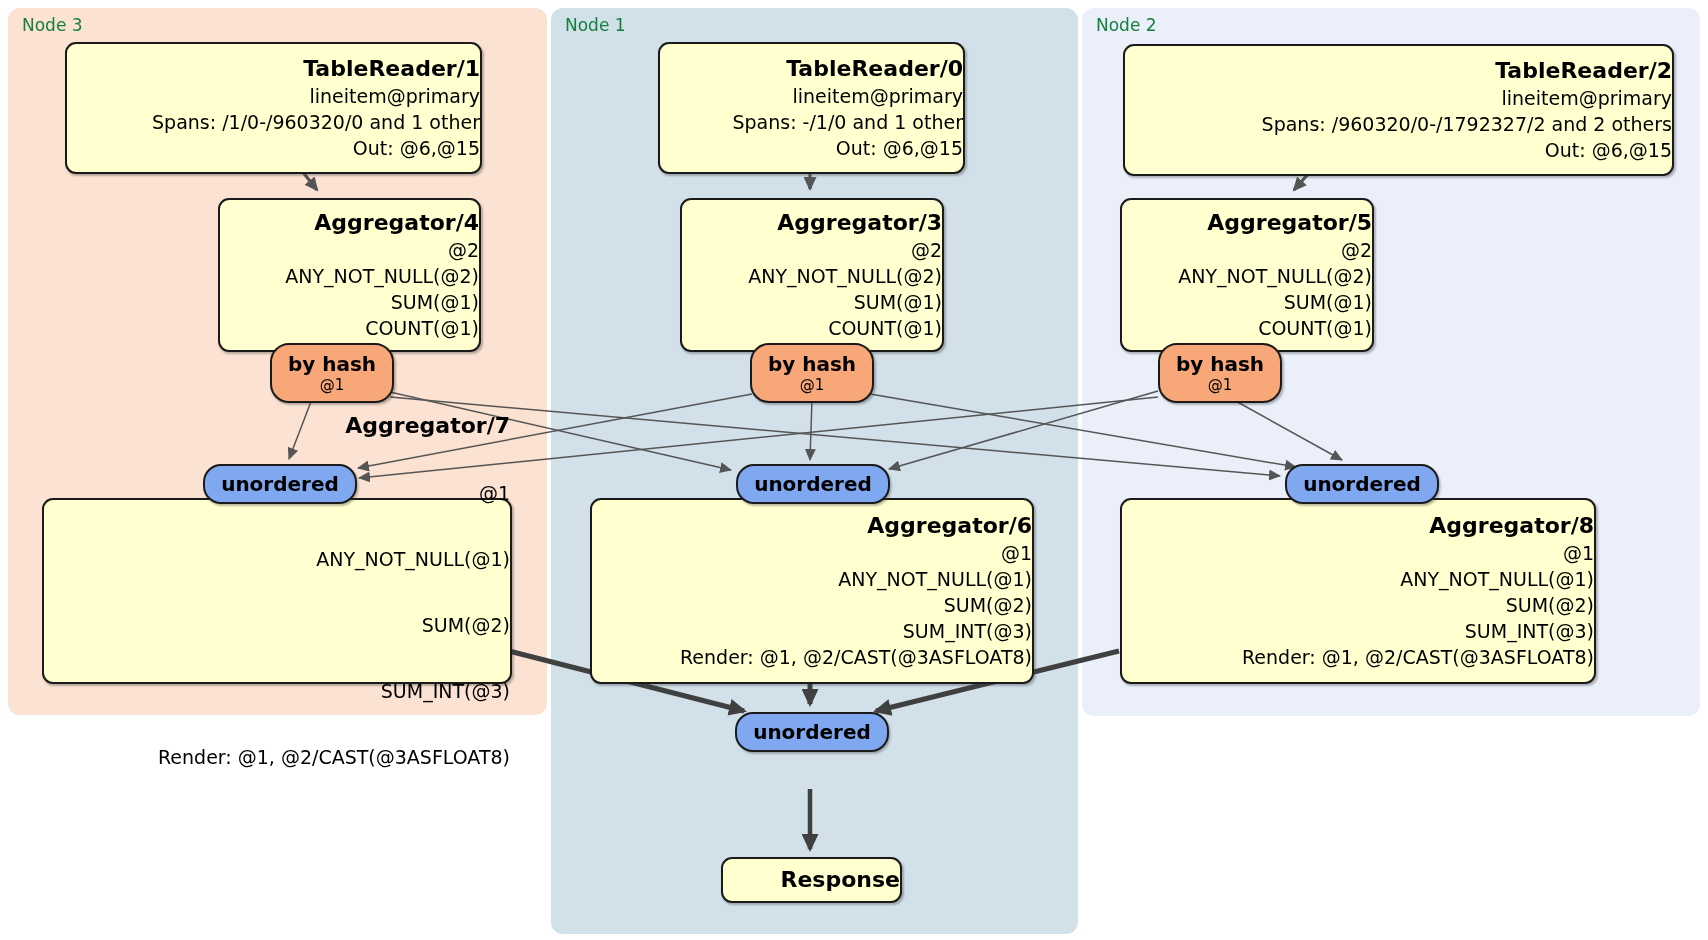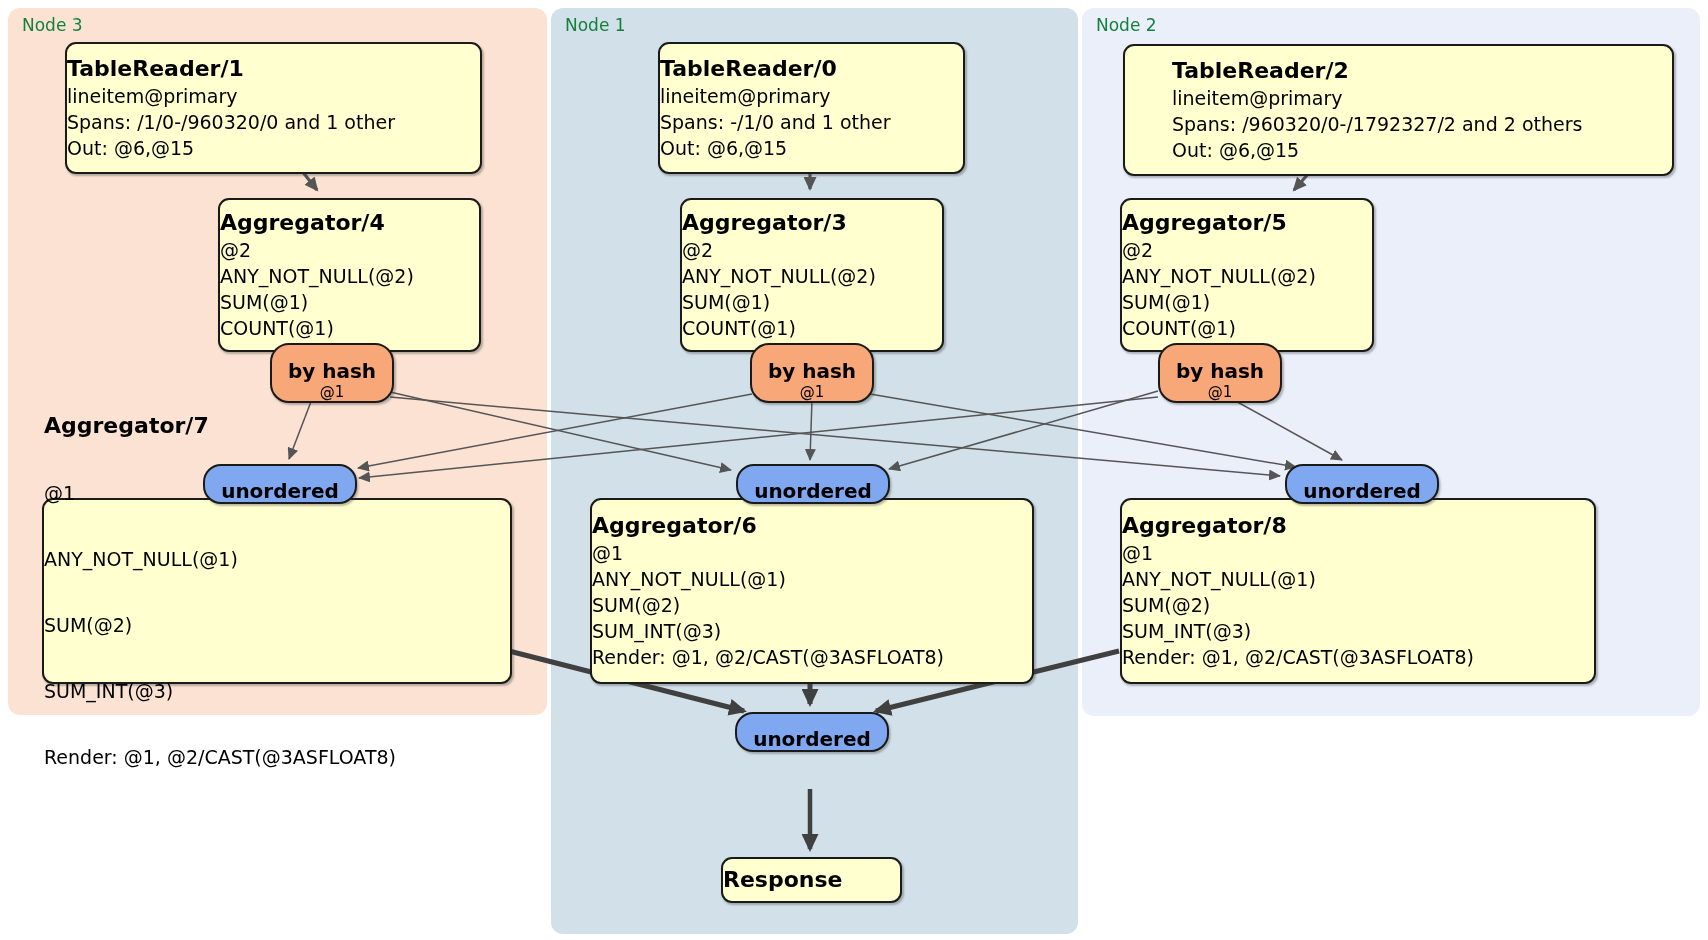--- a/index.html
+++ b/index.html
@@ -11,29 +11,29 @@
   .region { position:absolute; border-radius:12px; }
   .region-node3 { left:8px;    top:8px; width:539px; height:707px; background:#fbe2d2; }
   .region-node1 { left:551px;  top:8px; width:527px; height:926px; background:#d2e0e9; }
   .region-node2 { left:1082px; top:8px; width:618px; height:708px; background:#eaeffa; }
   .region-label { position:absolute; top:7px; left:14px; font-size:17px; color:#15803d; }
 
   svg.edges { position:absolute; left:0; top:0; width:1708px; height:940px; }
 
   .pbox {
     position:absolute; background:#ffffcf; border:2px solid #1a1a1a; border-radius:11px;
-    display:flex; flex-direction:column; align-items:flex-start; justify-content:center;
+    display:flex; flex-direction:column; align-items:flex-end; justify-content:center;
     text-align:center; box-shadow:1.5px 2px 2px rgba(60,60,60,0.35);
   }
   .ptitle { font-weight:bold; font-size:22px; line-height:28px; white-space:nowrap; }
   .pline  { font-size:19px; line-height:26px; white-space:nowrap; }
 
   .oval {
     position:absolute; border:2px solid #1a1a1a;
-    display:flex; flex-direction:column; align-items:center; justify-content:flex-end;
+    display:flex; flex-direction:column; align-items:center; justify-content:center;
     text-align:center; box-shadow:1.5px 2px 2px rgba(60,60,60,0.35);
   }
   .byhash { background:#f8a778; border-radius:19px; width:120px; height:56px; }
   .byhash .rlabel { font-weight:bold; font-size:20px; line-height:23px; white-space:nowrap; }
   .byhash .rkey   { font-size:15px; line-height:18px; white-space:nowrap; }
   .unordered { background:#7fa8f1; border-radius:18px; width:150px; height:36px; }
   .unordered .slabel { font-weight:bold; font-size:20px; line-height:22px; white-space:nowrap; }
 
   .byhash-l { left:270px;  top:343px; }
   .byhash-m { left:750px;  top:343px; }

